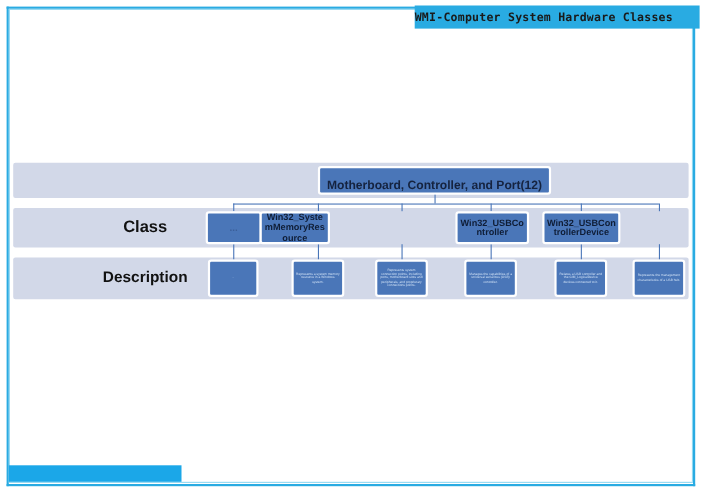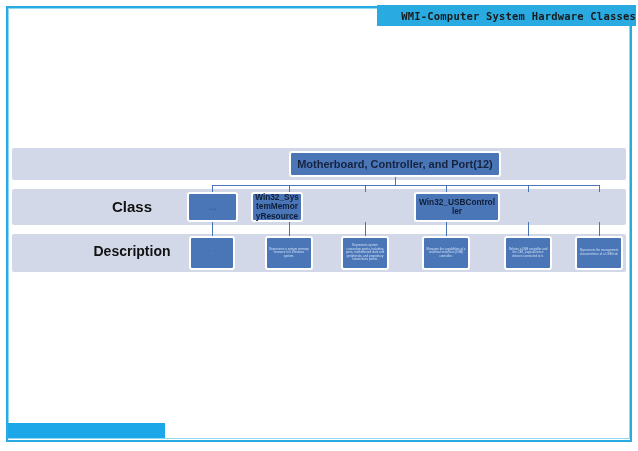--- a/index.html
+++ b/index.html
@@ -40,21 +40,21 @@
   
   #title-banner {
     position: absolute;
     left: 377px;
     top: 5px;
     width: 259px;
     height: 21px;
     background: #29abe2;
     display: flex;
     align-items: center;
-    justify-content: flex-end;
+    justify-content: flex-start;
   }
   #title-banner .title-text {
     font-family: "DejaVu Sans Mono", monospace;
     font-size: 10.5px;
     font-weight: bold;
     color: #1a1a1a;
     letter-spacing: 0.2px;
     white-space: nowrap;
   }
 
@@ -104,21 +104,21 @@
     position: absolute;
     left: 277px;
     top: 3px;
     width: 212px;
     height: 26px;
     background: #4a76b8;
     border: 2px solid #ffffff;
     border-radius: 3px;
     box-sizing: border-box;
     display: flex;
-    align-items: center;
+    align-items: flex-end;
     justify-content: center;
   }
   #root-node .root-text {
     font-size: 11px;
     font-weight: bold;
     color: #15233f;
     white-space: nowrap;
   }
 
   
@@ -225,25 +225,28 @@
     <div class="conn conn-v" style="left:200px; top:74px; height:14px;"></div>
     <div class="conn conn-v" style="left:277px; top:74px; height:14px;"></div>
     <div class="conn conn-v" style="left:353px; top:74px; height:14px;"></div>
     <div class="conn conn-v" style="left:434px; top:74px; height:14px;"></div>
     <div class="conn conn-v" style="left:516px; top:74px; height:14px;"></div>
     <div class="conn conn-v" style="left:587px; top:74px; height:14px;"></div>
 
     <div class="class-node muted" style="left:175px; width:51px;">
       <span class="cn-text">...</span>
     </div>
-    <div class="class-node" style="left:239px; width:52px;">
+    <div class="class-node" style="left:224px; width:64px;">
       <span class="cn-text">Win32_SystemMemoryResource</span>
     </div>
-    <div class="class-node" style="left:402px; width:86px;">
+    <div class="class-node" style="left:402px; width:67px;">
       <span class="cn-text">Win32_USBController</span>
+    </div>
+    <div class="class-node" style="left:481px; width:71px;">
+      <span class="cn-text">Win32_USBControllerDevice</span>
     </div>
 
     <div class="desc-node blank" style="left:177px; width:46px;">
       <span class="dn-text">-</span>
     </div>
     <div class="desc-node" style="left:253px; width:48px;">
       <span class="dn-text">Represents a system memory resource in a Windows system.</span>
     </div>
     <div class="desc-node" style="left:329px; width:48px;">
       <span class="dn-text">Represents system connection points, including ports, motherboard slots and peripherals, and proprietary connections points.</span>

